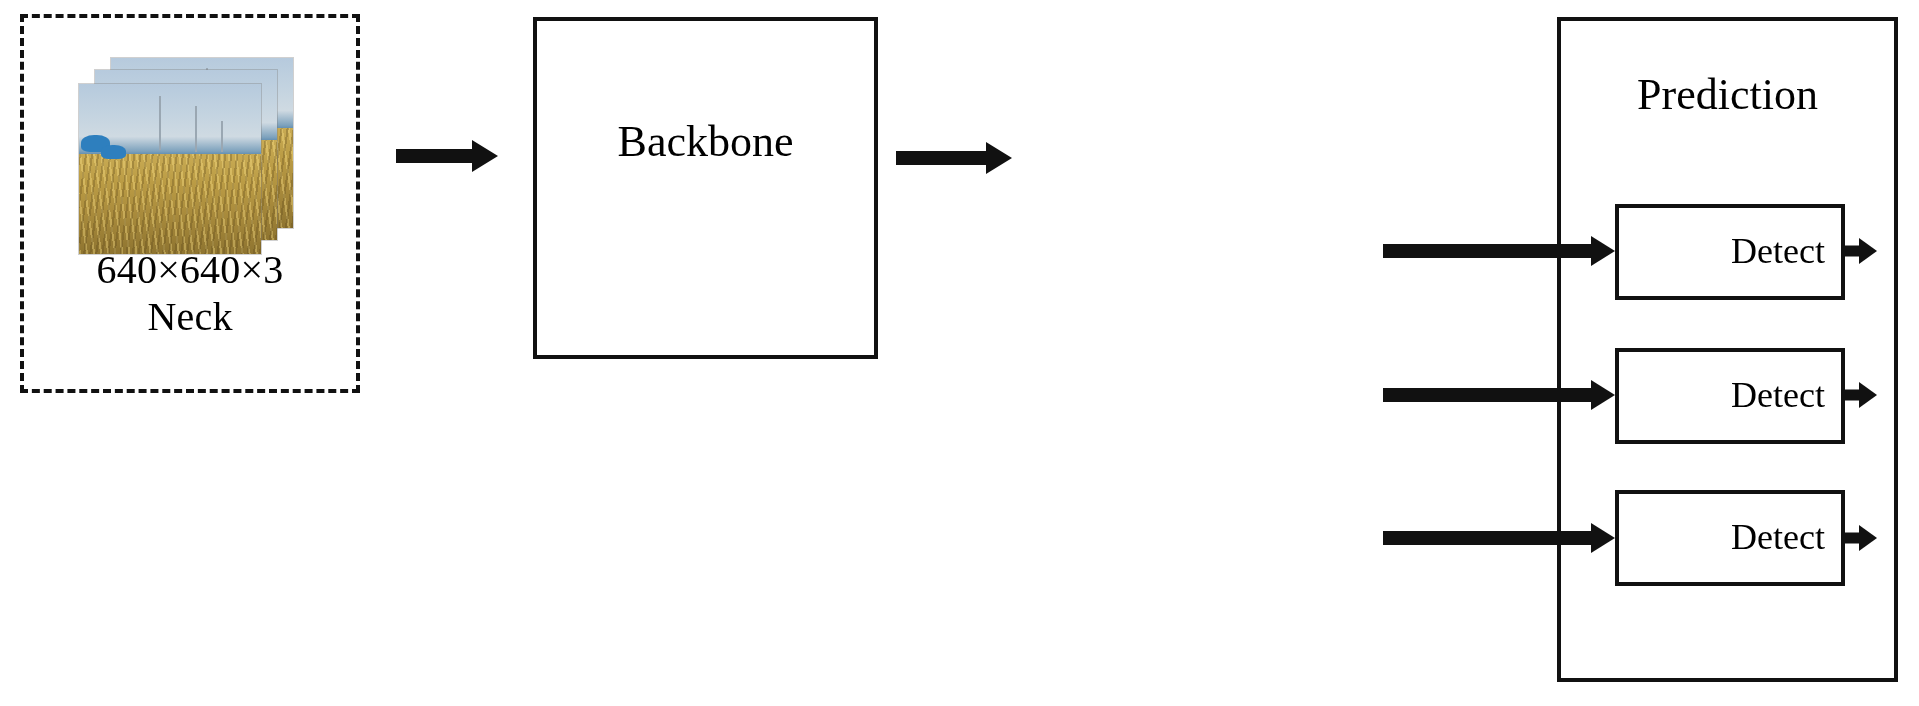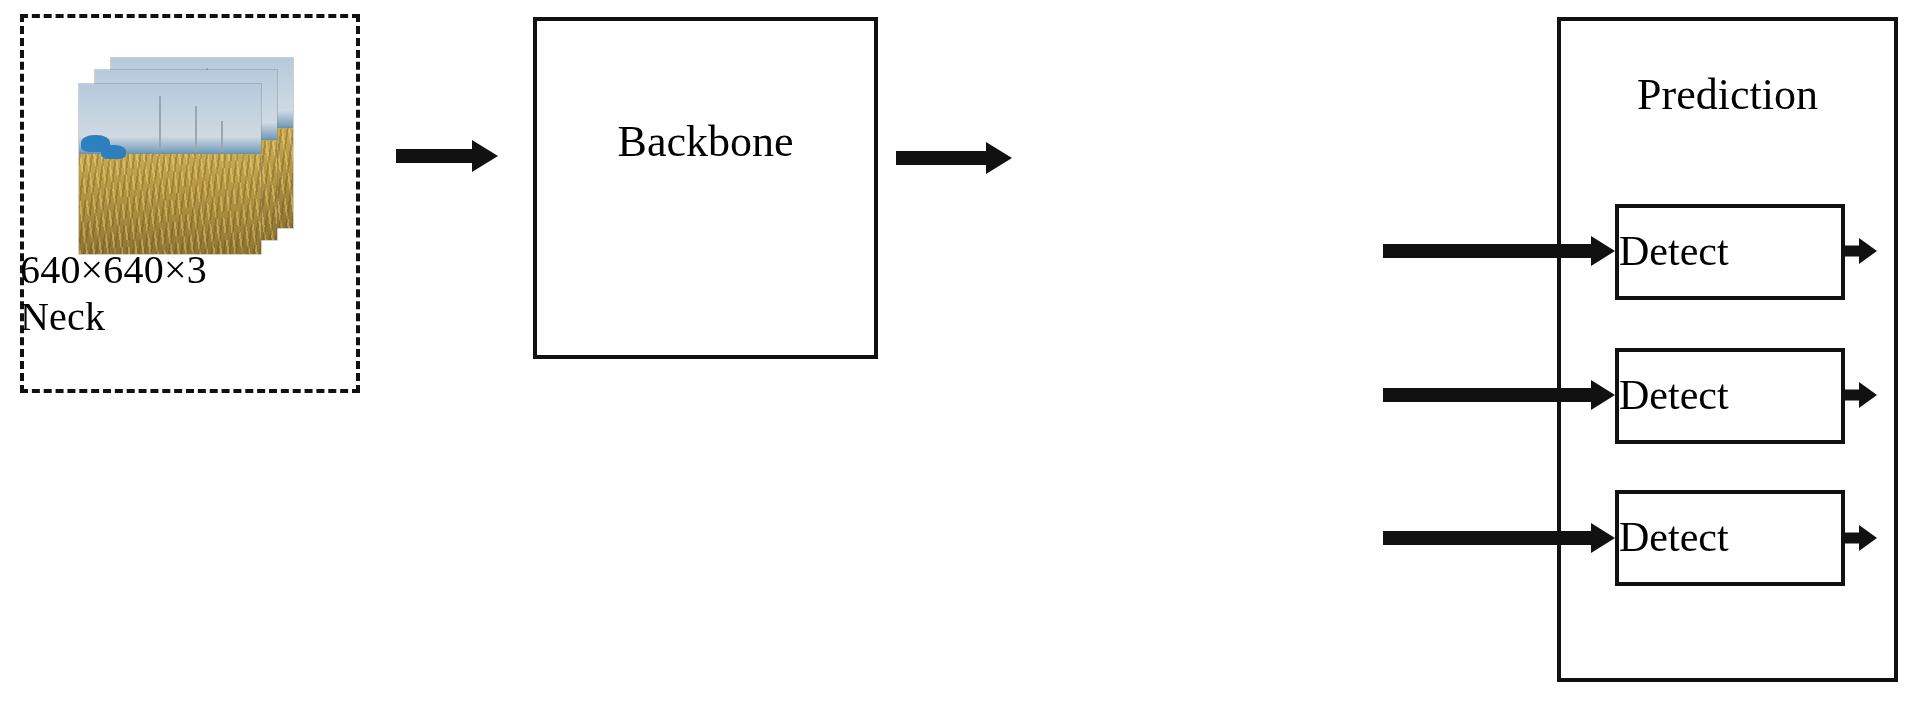--- a/index.html
+++ b/index.html
@@ -84,20 +84,21 @@
     position: absolute;
     background: #2e7fbe;
     border-radius: 45% 45% 30% 30%;
   }
 
   .input-caption {
     position: absolute;
     left: 20px;
     top: 246px;
     width: 340px;
+    text-align: center;
     font-size: 40px;
     line-height: 1.18;
     letter-spacing: .2px;
   }
 
   
   .block {
     position: absolute;
     border: 4px solid #111111;
     box-sizing: border-box;
@@ -133,22 +134,22 @@
     box-sizing: border-box;
     background: #ffffff;
     width: 230px;
     height: 96px;
   }
   .detect span {
     position: absolute;
     left: 0; right: 16px;
     top: 50%;
     transform: translateY(-52%);
-    text-align: left;
-    font-size: 42px;
+    text-align: right;
+    font-size: 36px;
     line-height: 1;
   }
   #detect1 { left: 1615px; top: 204px; }
   #detect2 { left: 1615px; top: 348px; }
   #detect3 { left: 1615px; top: 490px; }
 
   
   .arrow {
     position: absolute;
     height: 0;

